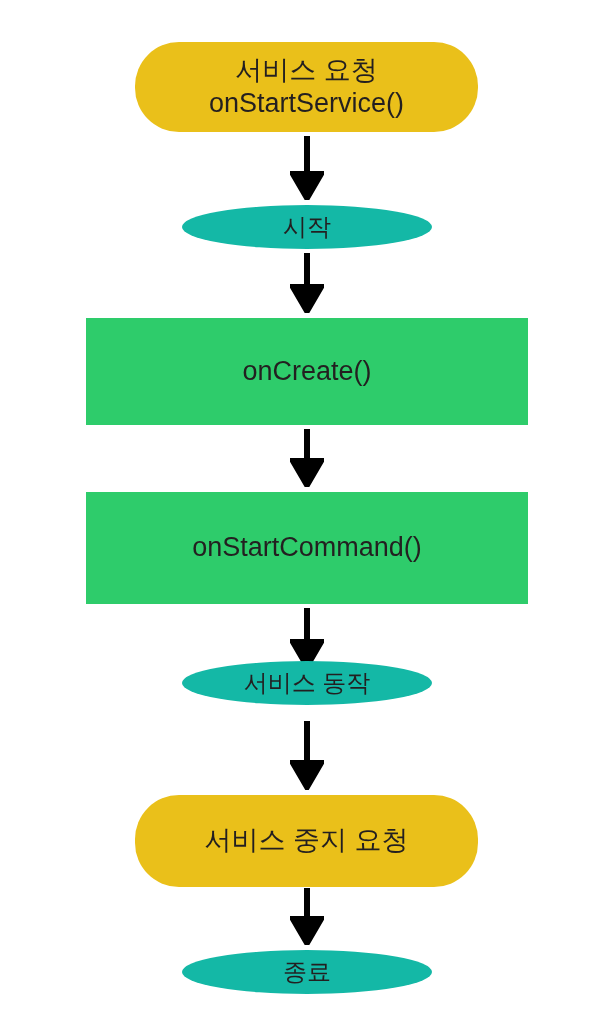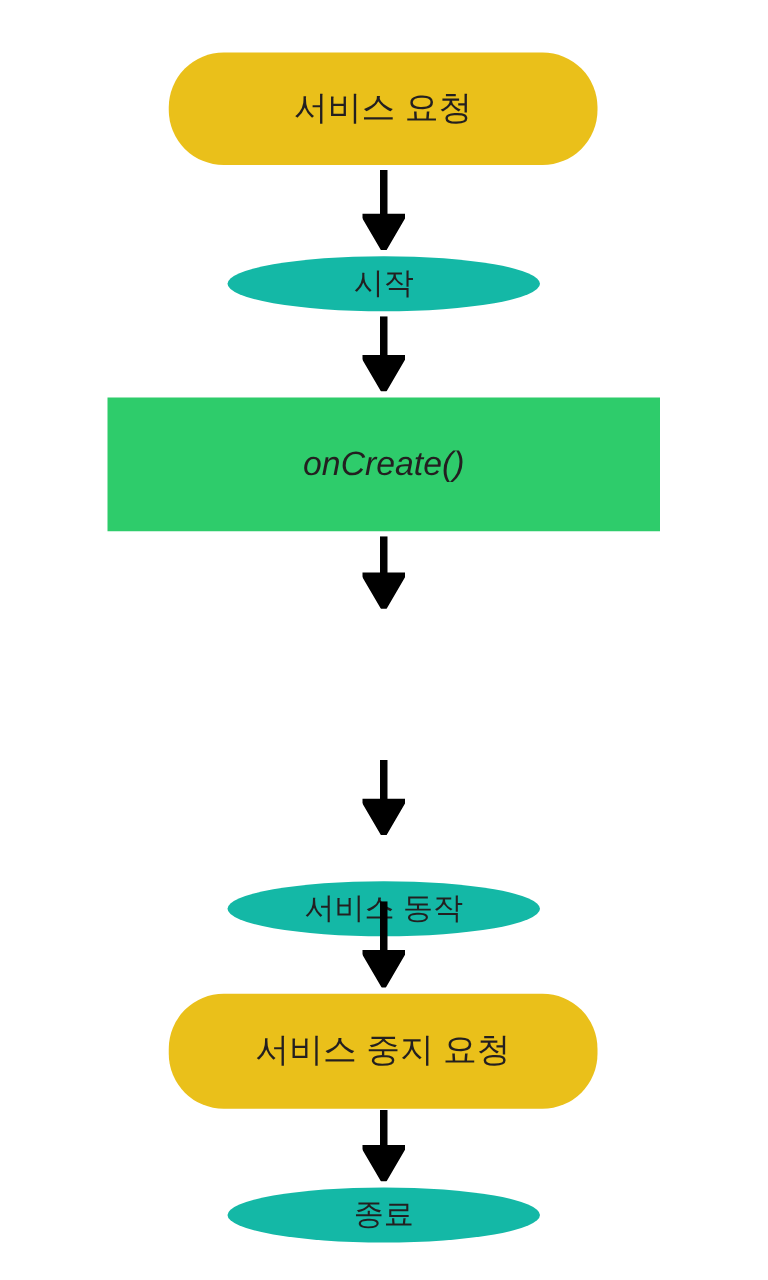--- a/index.html
+++ b/index.html
@@ -43,29 +43,28 @@
   }
   .shape-ellipse {
     background: #14b8a6;
     border-radius: 50% / 50%;
     font-size: 24px;
   }
   .shape-rect {
     background: #2ECC6B;
     border-radius: 0;
     font-size: 27px;
-    font-style: italic;
   }
 
   
   #node-start-request   { left: 135px; top: 42px;  width: 343px; height: 90px; }
   #node-start           { left: 182px; top: 205px; width: 250px; height: 44px; }
   #node-oncreate        { left: 86px;  top: 318px; width: 442px; height: 107px; }
   #node-onstartcommand  { left: 86px;  top: 492px; width: 442px; height: 112px; }
-  #node-service-running { left: 182px; top: 705px; width: 250px; height: 44px; }
+  #node-service-running { left: 182px; top: 661px; width: 250px; height: 44px; }
   #node-stop-request    { left: 135px; top: 795px; width: 343px; height: 92px; }
   #node-end             { left: 182px; top: 950px; width: 250px; height: 44px; }
 
   
   .arrow {
     position: absolute;
     left: 50%;
     transform: translateX(-50%);
     width: 34px;
   }
@@ -78,20 +77,21 @@
   #arrow-5 { top: 721px; height: 69px; }
   #arrow-6 { top: 888px; height: 57px; }
 </style>
 </head>
 <body>
 
 <div id="canvas">
 
   <div class="node shape-stadium" id="node-start-request">
     <span class="line">서비스 요청</span>
+    <span class="line">onStartService()</span>
   </div>
 
   <div class="arrow" id="arrow-1">
     <svg viewBox="0 0 34 64" preserveAspectRatio="none" aria-hidden="true">
       <path d="M17 0 L17 44 M3 38 L17 62 L31 38 Z" fill="#000000" stroke="#000000" stroke-width="6" stroke-linejoin="miter"></path>
     </svg>
   </div>
 
   <div class="node shape-ellipse" id="node-start">
     <span class="line">시작</span>
@@ -106,20 +106,23 @@
   <div class="node shape-rect" id="node-oncreate">
     <span class="line">onCreate()</span>
   </div>
 
   <div class="arrow" id="arrow-3">
     <svg viewBox="0 0 34 58" preserveAspectRatio="none" aria-hidden="true">
       <path d="M17 0 L17 38 M3 32 L17 56 L31 32 Z" fill="#000000" stroke="#000000" stroke-width="6" stroke-linejoin="miter"></path>
     </svg>
   </div>
 
+  <div class="node shape-rect" id="node-onstartcommand">
+    <span class="line">onStartCommand()</span>
+  </div>
 
   <div class="arrow" id="arrow-4">
     <svg viewBox="0 0 34 60" preserveAspectRatio="none" aria-hidden="true">
       <path d="M17 0 L17 40 M3 34 L17 58 L31 34 Z" fill="#000000" stroke="#000000" stroke-width="6" stroke-linejoin="miter"></path>
     </svg>
   </div>
 
   <div class="node shape-ellipse" id="node-service-running">
     <span class="line">서비스 동작</span>
   </div>

